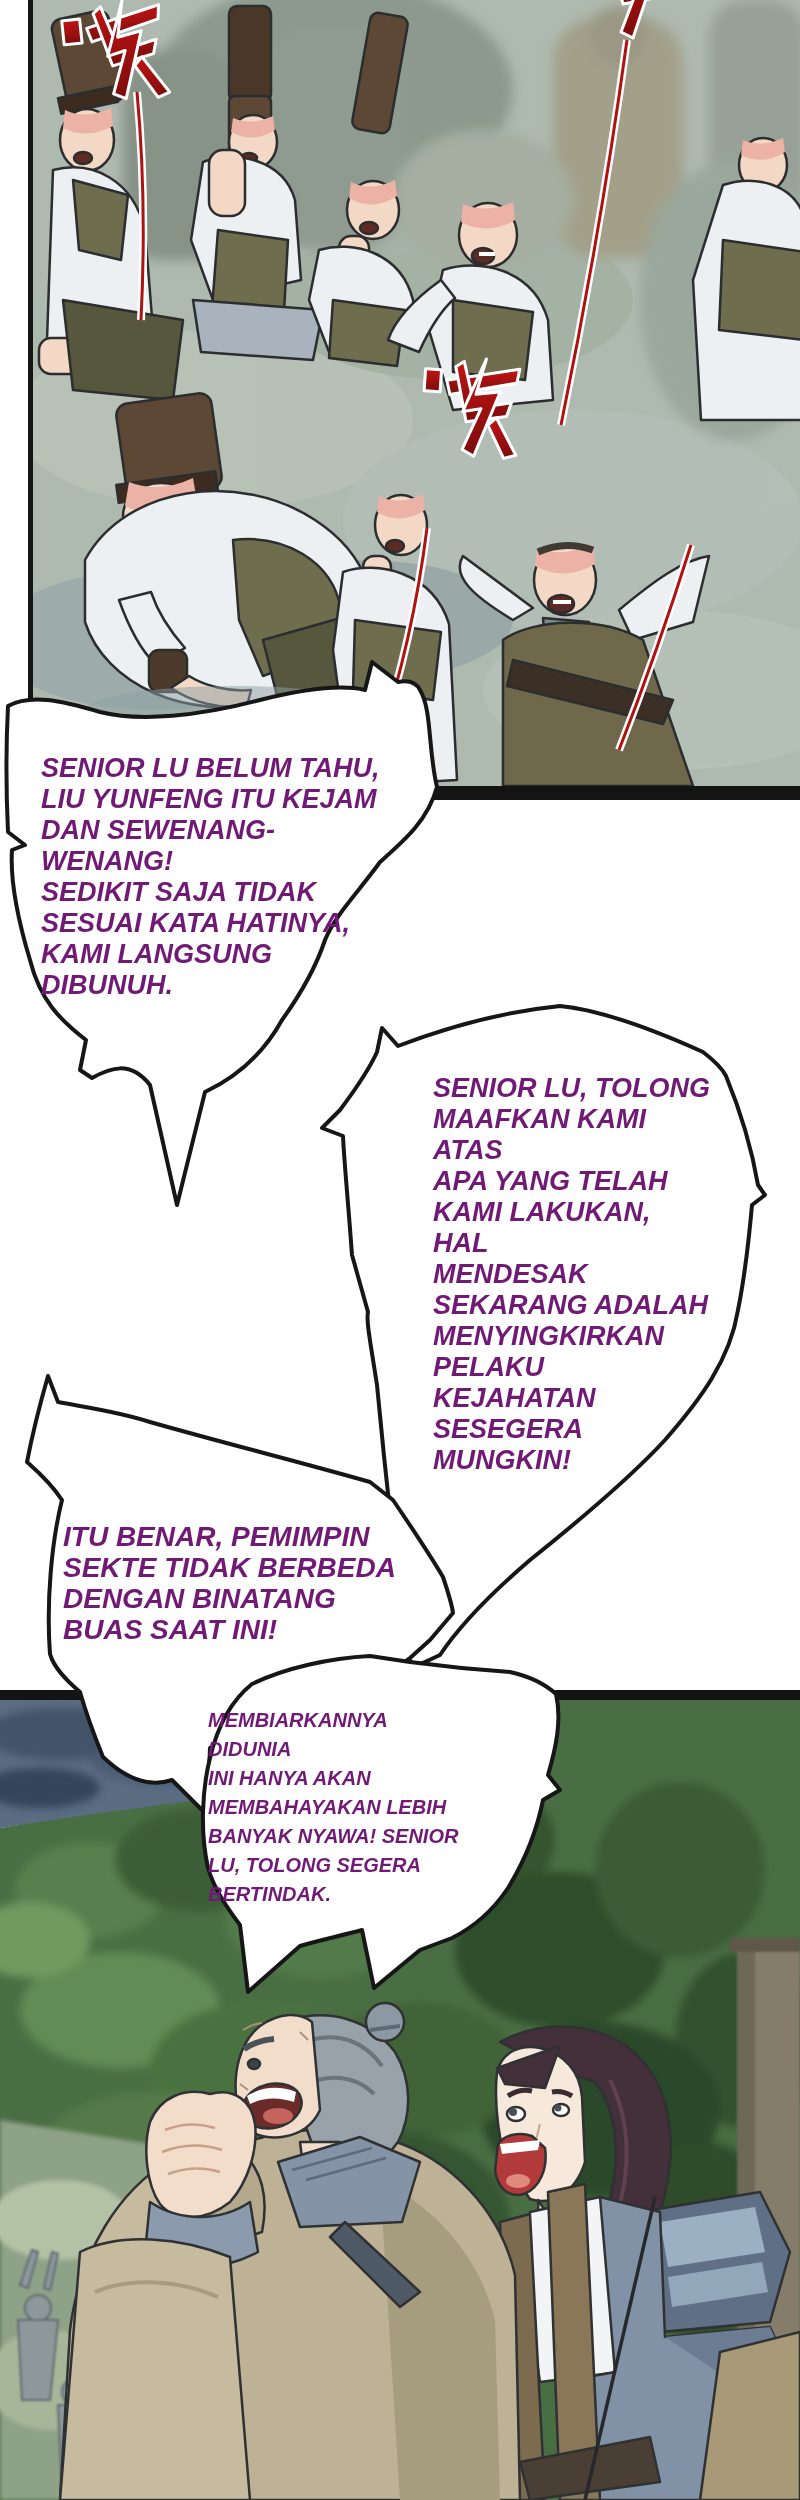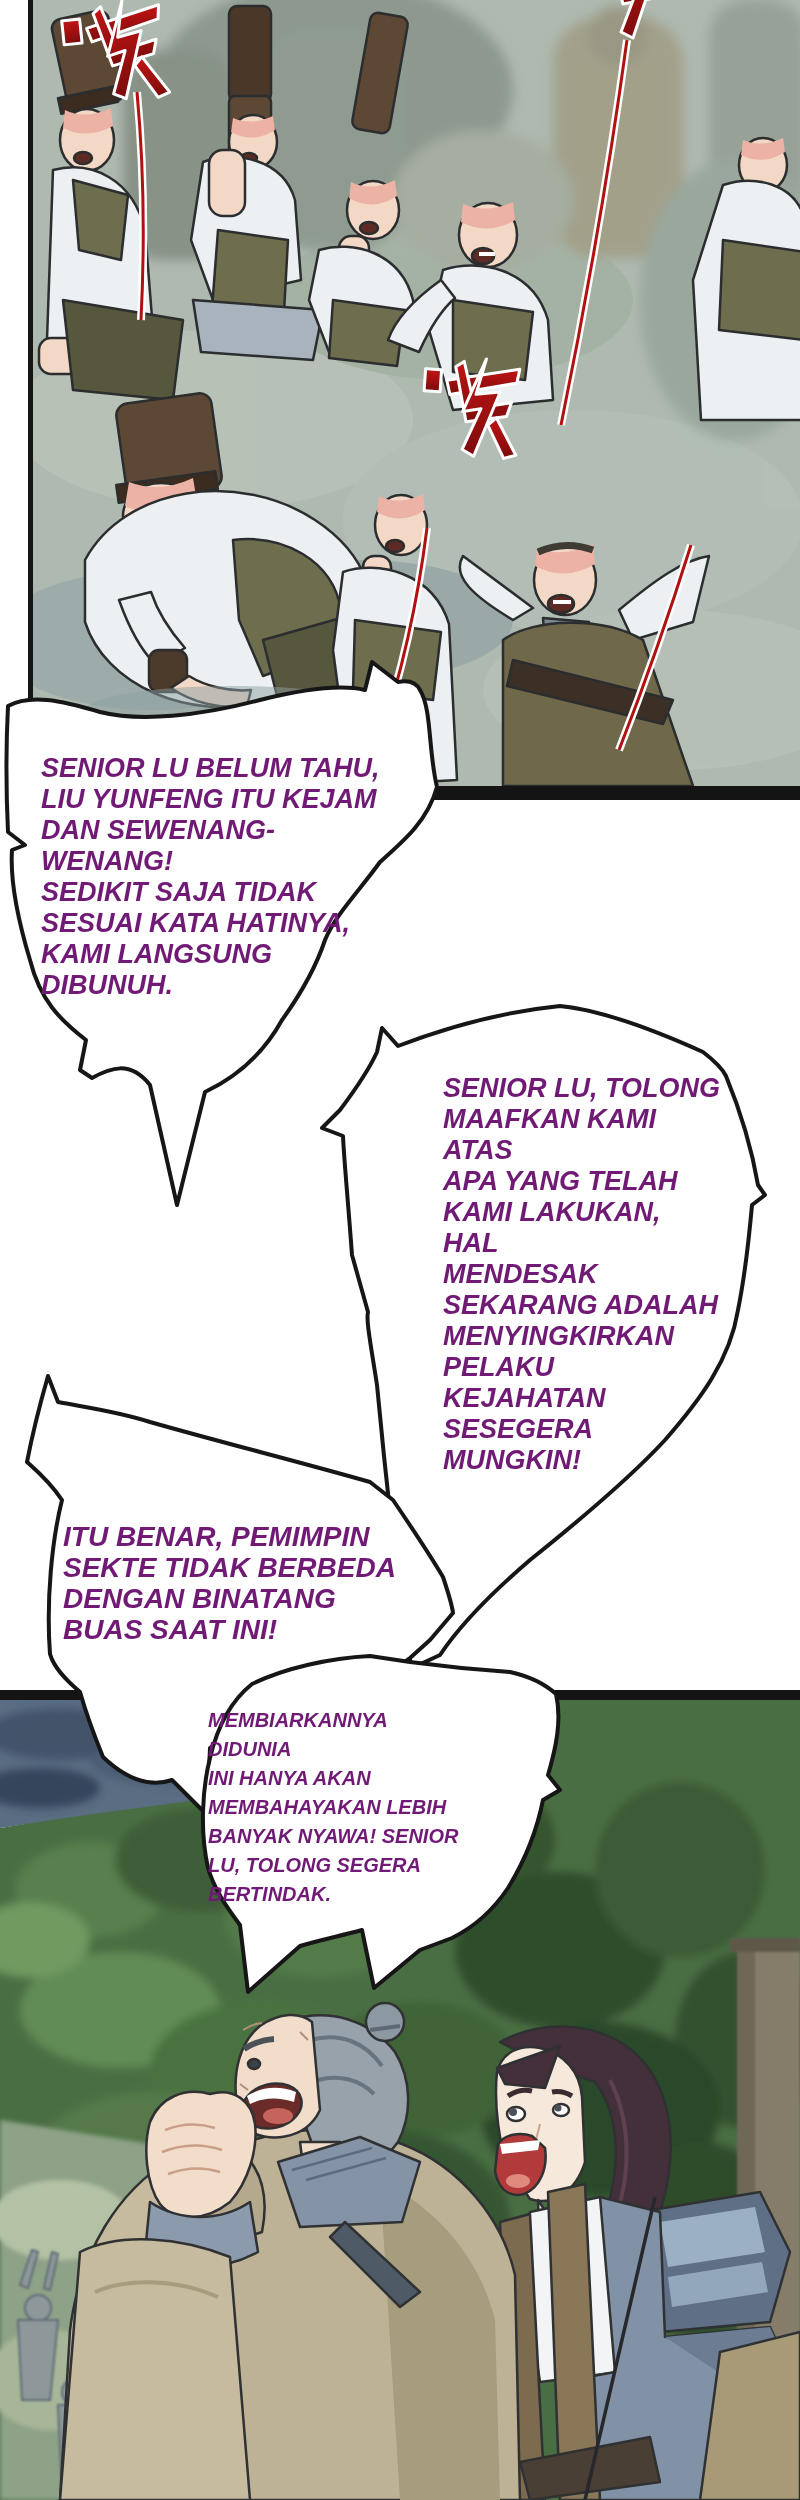--- a/index.html
+++ b/index.html
@@ -6,21 +6,21 @@
   .page{position:relative;width:800px;height:2500px;background:#ffffff;overflow:hidden;
         font-family:"Liberation Sans",sans-serif;}
   .panel{position:absolute;}
   #panel1{left:28px;top:0;width:772px;height:800px;border-left:5px solid #151515;box-sizing:content-box;}
   #panel2{left:0;top:1690px;width:800px;height:810px;border-top:10px solid #141414;box-sizing:border-box;}
   #panel1 svg,#panel2 svg{display:block;}
   #bubble-layer{position:absolute;left:0;top:0;width:800px;height:2500px;z-index:5;}
   .bubble-text{position:absolute;z-index:6;font-style:italic;font-weight:800;color:#701a75;
                text-align:left;white-space:pre-line;letter-spacing:0;}
   #b1-text{left:41px;top:753px;width:340px;font-size:27px;line-height:31px;}
-  #b2-text{left:443px;top:1073px;width:280px;font-size:27px;line-height:31px;}
+  #b2-text{left:433px;top:1073px;width:280px;font-size:27px;line-height:31px;}
   #b3-text{left:63px;top:1521px;width:340px;font-size:28px;line-height:31px;}
   #b4-text{left:208px;top:1706px;width:260px;font-size:20px;line-height:29px;}
 </style>
 </head>
 <body>
 
 <div class="page">
 
   <div id="panel1" class="panel">
     <svg width="772" height="800" viewBox="0 0 772 800">

